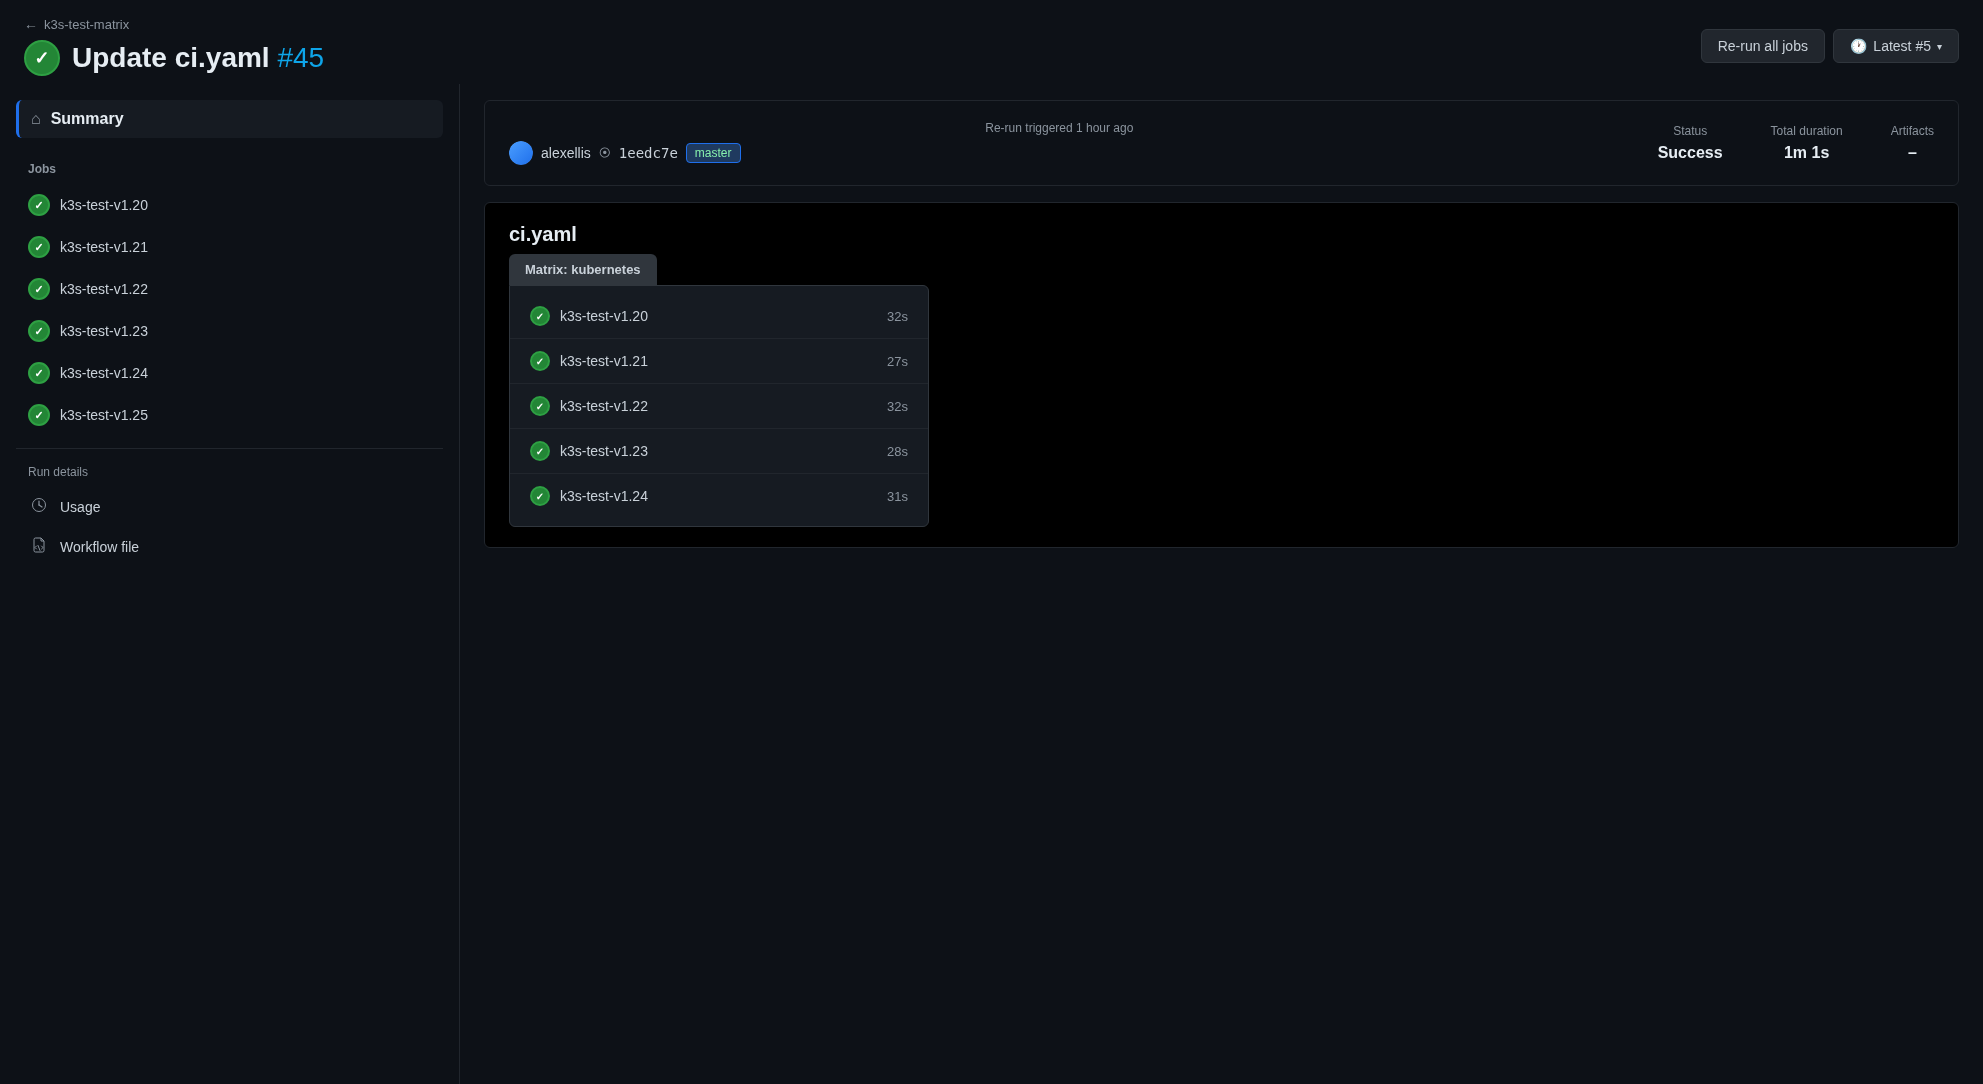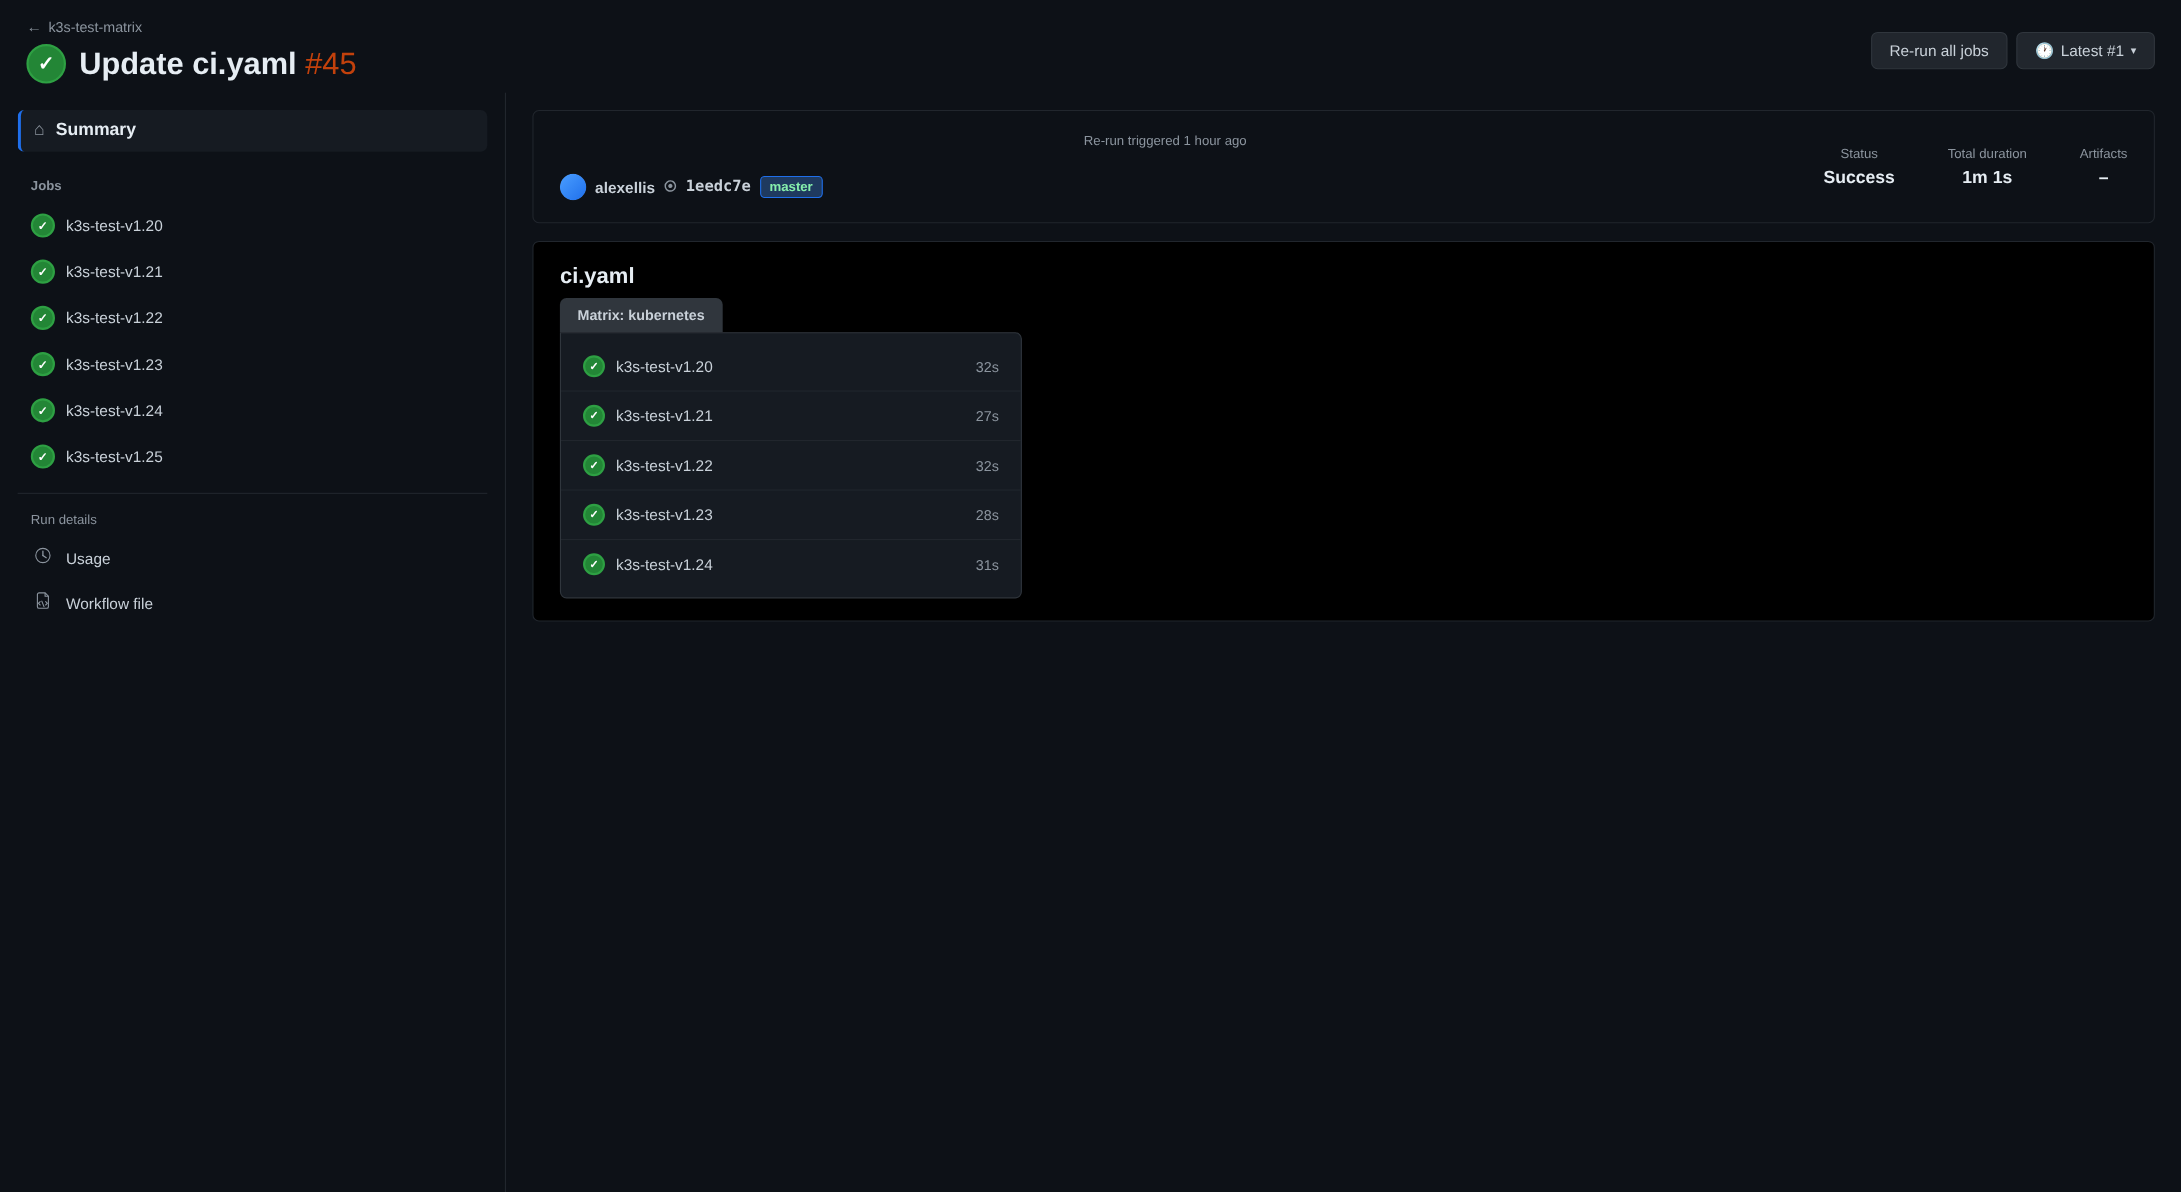--- a/index.html
+++ b/index.html
@@ -71,21 +71,21 @@
       font-weight: bold;
     }
 
     .page-title {
       font-size: 28px;
       font-weight: 600;
       color: #e6edf3;
     }
 
     .page-title .run-number {
-      color: #c2410c;
+      color: #0ea5e9;
       font-weight: 400;
       margin-top: 12px;
     }
 
     .header-actions {
       display: flex;
       align-items: center;
       gap: 8px;
     }
 
@@ -265,22 +265,21 @@
     .info-value {
       font-size: 16px;
       font-weight: 600;
       color: #e6edf3;
     }
 
     .commit-row {
       display: flex;
       align-items: center;
       gap: 8px;
-      margin-top: 17px;
-      font-weight: bold;
+      margin-top: 0;
     }
 
     .avatar {
       width: 24px;
       height: 24px;
       border-radius: 50%;
       background: #30363d;
       display: flex;
       align-items: center;
       justify-content: center;
@@ -441,21 +440,21 @@
         <h1 class="page-title">
           <span>Update ci.yaml</span>
           <span class="run-number">#45</span>
         </h1>
       </div>
     </div>
     <div class="header-actions">
       <button class="btn btn-primary">Re-run all jobs</button>
       <button class="btn btn-dropdown">
         <span style="font-size:14px;">🕐</span>
-        <span>Latest #1</span>
+        <span>Latest #5</span>
         <span style="font-size:10px;">▾</span>
       </button>
     </div>
   </div>
 
   <div class="main-layout">
 
     <div class="sidebar">
 
       <div class="sidebar-summary-item">

